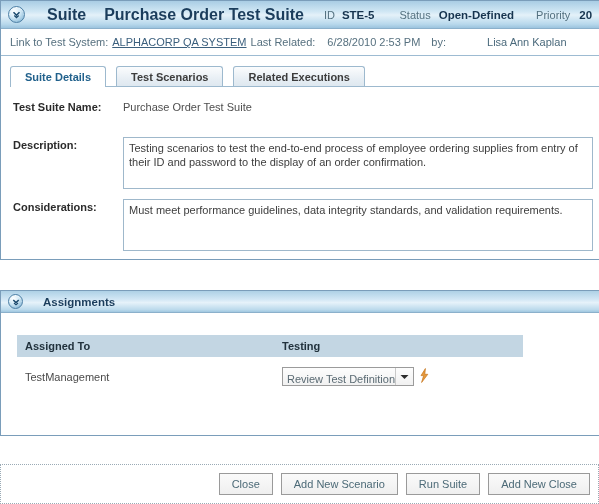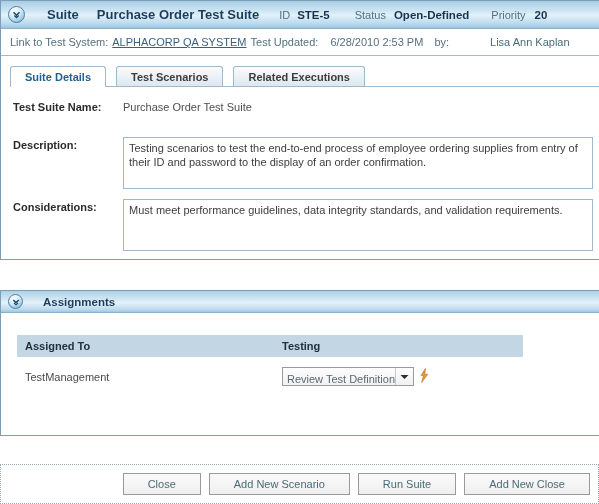--- a/index.html
+++ b/index.html
@@ -41,21 +41,21 @@
     border: 1px solid #4c7fa5;
     display: flex; align-items: center; justify-content: center;
     flex: none;
     box-shadow: 0 1px 1px rgba(255,255,255,.7) inset;
   }
   .circ-btn svg { display: block; }
 
   .hdr-label {
     font-weight: bold;
     color: #1b3d5c;
-    font-size: 13px;
+    font-size: 16px;
   }
   .hdr-dim {
     color: #53707f;
     font-size: 11px;
   }
   .hdr-val {
     font-weight: bold;
     color: #16344f;
     font-size: 11.5px;
   }
@@ -233,21 +233,21 @@
     background: #ffffff;
     display: flex;
     align-items: center;
     justify-content: flex-end;
     padding-right: 8px;
     gap: 8px;
   }
   .btn {
     height: 22px;
     min-width: 52px;
-    padding: 0 24px;
+    padding: 0 12px;
     border: 1px solid #9a9a9a;
     background: linear-gradient(to bottom, #fafafa 0%, #efefef 100%);
     font-size: 11px;
     color: #4c6a77;
     font-family: "Liberation Sans", sans-serif;
     display: flex; align-items: center; justify-content: center;
     cursor: pointer;
   }
 </style>
 </head>
@@ -268,21 +268,21 @@
     <span class="hdr-val" style="margin-left:7px;">STE-5</span>
     <span class="hdr-dim" style="margin-left:25px;">Status</span>
     <span class="hdr-val" style="margin-left:8px;">Open-Defined</span>
     <span class="hdr-dim" style="margin-left:22px;">Priority</span>
     <span class="hdr-val" style="margin-left:9px;">20</span>
   </div>
 
   <div class="sub-header">
     <span>Link to Test System:</span>
     <span class="lnk" style="margin-left:4px;">ALPHACORP QA SYSTEM</span>
-    <span style="margin-left:4px;">Test Updated:</span>
+    <span style="margin-left:4px;">Last Related:</span>
     <span style="margin-left:12px;">6/28/2010 2:53 PM</span>
     <span style="margin-left:11px;">by:</span>
     <span class="name" style="margin-left:8px;padding-left:33px;">Lisa Ann Kaplan</span>
     <span style="margin-left:44px;">Application:</span>
   </div>
 
   <div class="tabbar">
     <div class="tab active">
       <span>Suite Details</span>
     </div>

